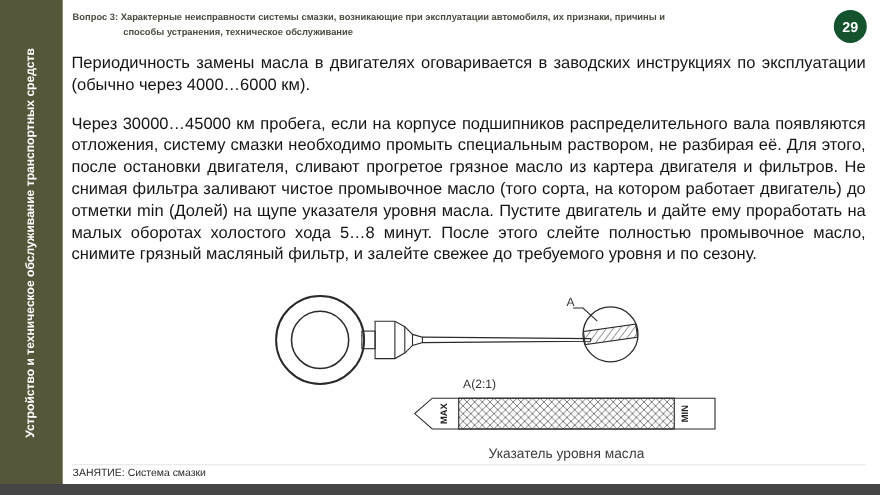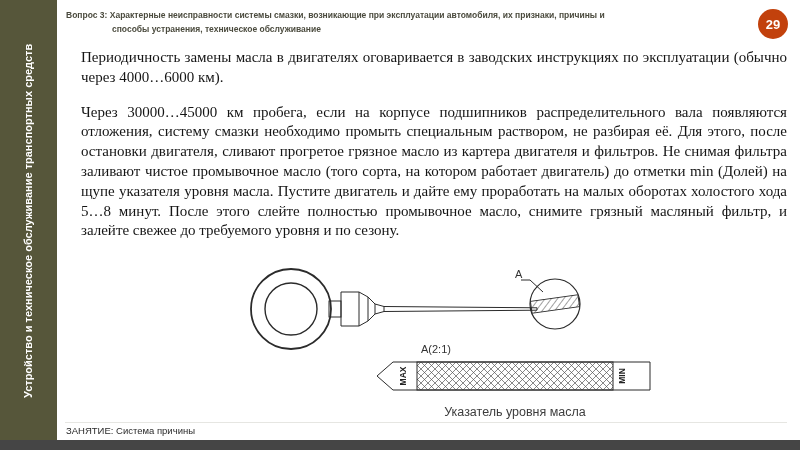--- a/index.html
+++ b/index.html
@@ -10,29 +10,29 @@
   
   .sidebar { position:absolute; left:0; top:0; width:57px; height:440px; background:#56563A;
              display:flex; align-items:center; justify-content:center; }
   .sidebar-text { writing-mode:vertical-rl; transform:rotate(180deg); height:355px;
                   color:#ffffff; font-weight:bold; font-size:11px; line-height:1.3; text-align:center; }
 
   
   .header { position:absolute; left:66px; top:9px; width:575px;font-weight:bold; }
   .question { font-size:8.5px; color:#4b4b3e; line-height:1.6; padding-left:46px; text-indent:-46px; }
   .page-badge { position:absolute; right:12px; top:9px; width:30px; height:30px; border-radius:50%;
-                background:#c2410c; color:#ffffff; font-size:13px; font-weight:bold;
+                background:#14532d; color:#ffffff; font-size:13px; font-weight:bold;
                 display:flex; align-items:center; justify-content:center; }
 
   
   .content { position:absolute; left:65px; top:48px; width:722px; }
   .title { font-family:"Liberation Serif", serif; color:#C00000; font-size:14px; font-weight:bold;
            margin-bottom:10px; letter-spacing:0.2px; }
-  .para { font-family:Liberation Serif, serif; font-size:15px; color:#151515; text-align:justify;
-          line-height:1.32; margin-bottom:15px;margin-left:16px; }
+  .para { font-family:Liberation Sans, sans-serif; font-size:15px; color:#151515; text-align:justify;
+          line-height:1.32; margin-bottom:15px; }
 
   
   .figure { position:absolute; left:225px; top:264px; width:460px; height:160px; }
   svg text { font-family:"Liberation Sans", sans-serif; }
 
   
   .footer-line { position:absolute; left:65px; width:722px; bottom:27px; border-top:1px solid #e6e6e2; }
   .footer { position:absolute; left:66px; bottom:14px; font-size:9.5px; color:#2b2b2b; }
   .bottom-bar { position:absolute; left:0; bottom:0; width:800px; height:10px; background:#454545; }
 </style>
@@ -96,17 +96,17 @@
       </g>
       <text transform="rotate(-90 181 112)" x="181" y="112" font-size="8.5" text-anchor="middle" fill="#222222" font-weight="bold">MAX</text>
       <text transform="rotate(-90 400 112)" x="400" y="112" font-size="8.5" text-anchor="middle" fill="#222222" font-weight="bold">MIN</text>
 
       <text x="290" y="152" font-size="12.5" text-anchor="middle" fill="#3d3d3d">Указатель уровня масла</text>
     </svg>
   </figure>
 
   <div class="footer-line"></div>
   <div class="footer">
-    <span>ЗАНЯТИЕ: Система причины</span>
+    <span>ЗАНЯТИЕ: Система смазки</span>
   </div>
   <div class="bottom-bar"></div>
 
 </div>
 
 </body></html>

